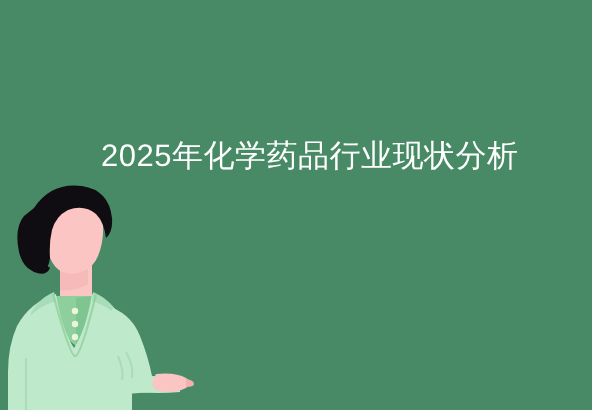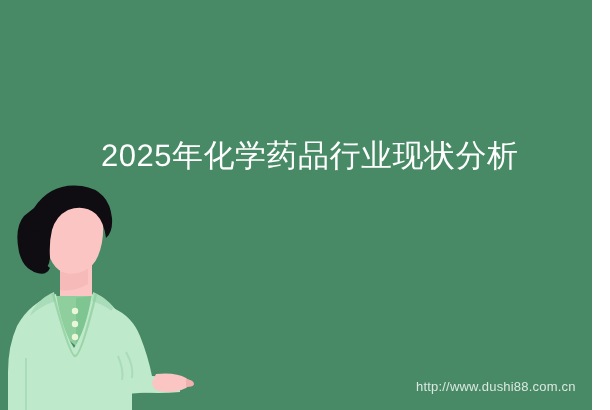--- a/index.html
+++ b/index.html
@@ -141,15 +141,14 @@
       <path d="M186 199 Q194 200 194 204 Q194 207 186 207 Z" fill="#f2b0ae"></path>
 
       <path d="M26 178 L26 230" fill="none" stroke="#a9dcb8" stroke-width="2"></path>
     </svg>
   </div>
 
   <div class="headline">
     <div class="headline-line">2025年化学药品行业现状分析</div>
   </div>
 
-  <div class="watermark">http://www.dushi88.com.cn</div>
 
 </div>
 
 </body></html>

